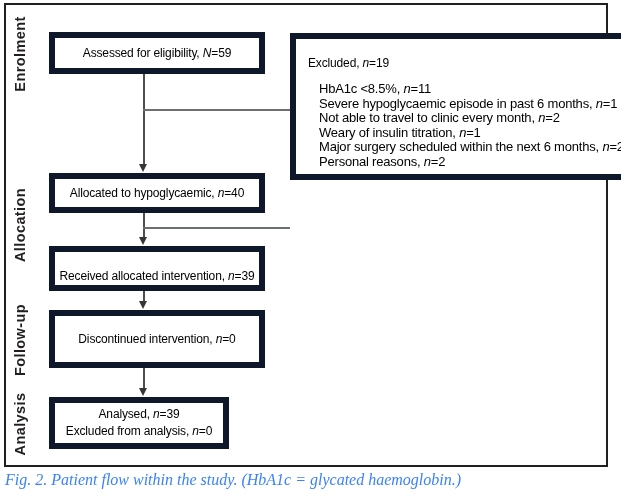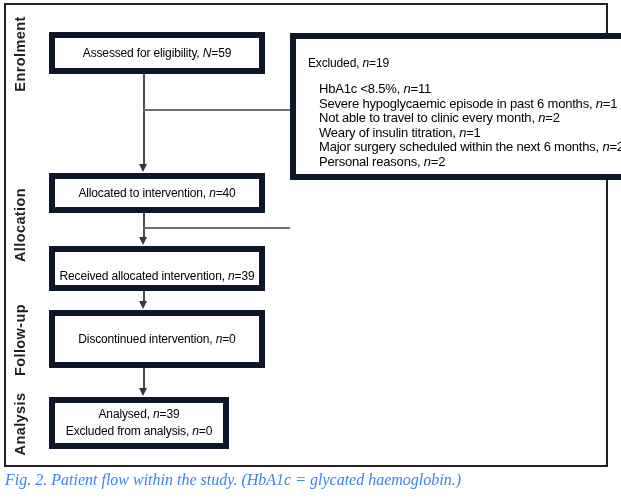--- a/index.html
+++ b/index.html
@@ -128,21 +128,21 @@
   <div class="arrowhead" style="left:139.2px; top:388px;"></div>
 
   <div class="fbox center" style="left:49px; top:32px; width:216px; height:42px;">
     <div class="line">
       <span>Assessed for eligibility, </span><span class="var">N</span><span>=59</span>
     </div>
   </div>
 
   <div class="fbox center" style="left:49px; top:173px; width:216px; height:40px;">
     <div class="line">
-      <span>Allocated to intervention, </span><span class="var">n</span><span>=40</span>
+      <span>Allocated to hypoglycaemic, </span><span class="var">n</span><span>=40</span>
     </div>
   </div>
 
   <div class="fbox center" style="left:49px; top:246px; width:216px; height:45px;justify-content:flex-end;">
     <div class="line">
       <span>Received allocated intervention, </span><span class="var">n</span><span>=39</span>
     </div>
   </div>
 
   <div class="fbox center" style="left:49px; top:310px; width:216px; height:58px;">

